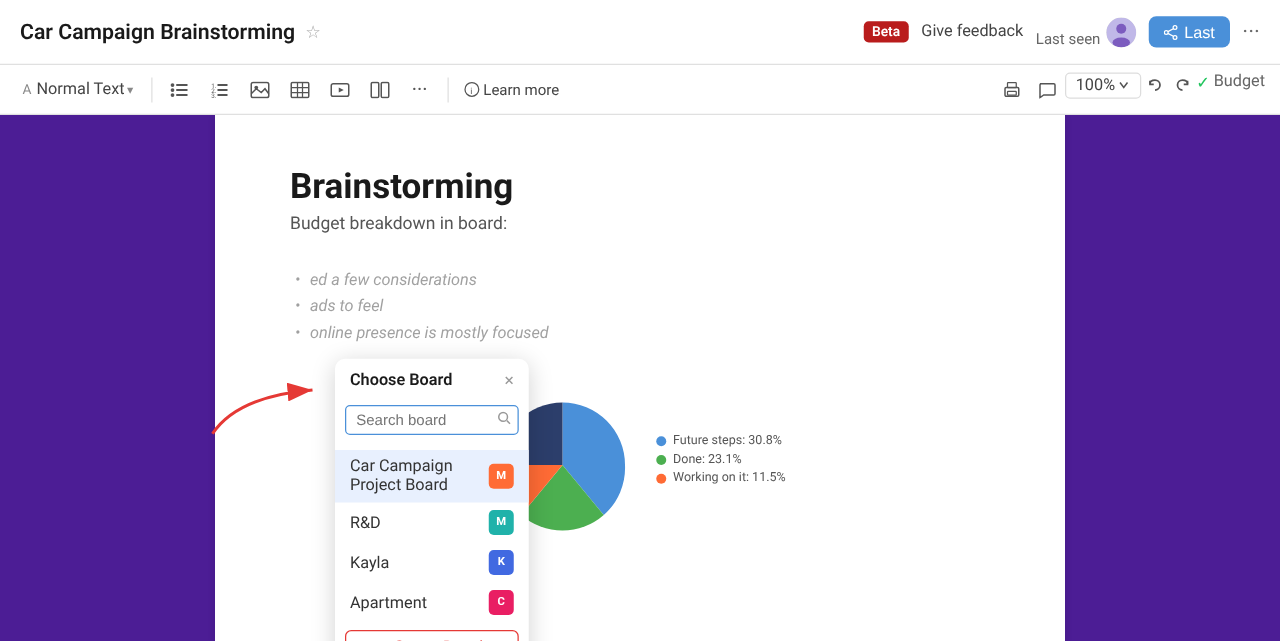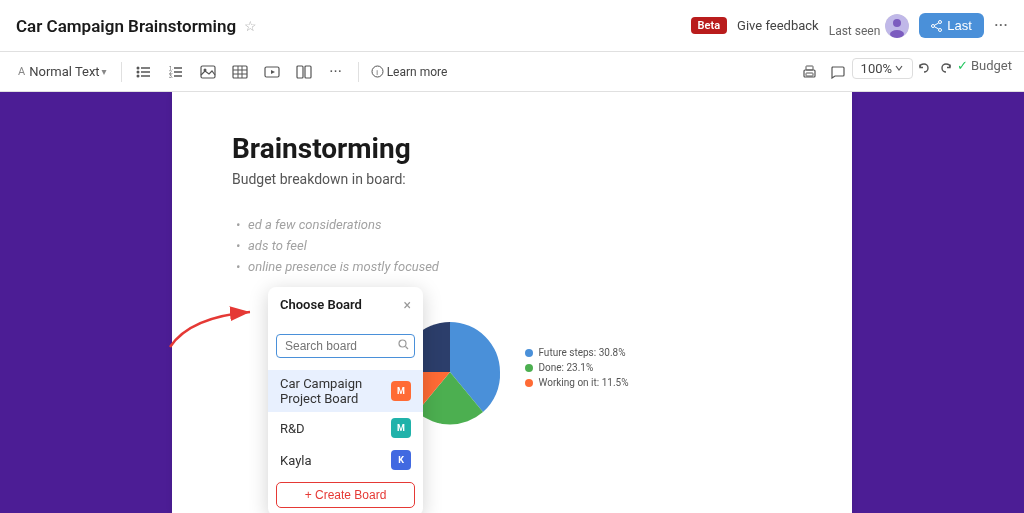--- a/index.html
+++ b/index.html
@@ -33,21 +33,21 @@
     .doc-page { background: #fff; width: 680px; height: 100%; position: relative; padding: 40px 60px; box-shadow: 0 1px 6px rgba(0,0,0,0.1); }
 
     .doc-heading { font-size: 28px; font-weight: 700; color: #1a1a1a; margin-bottom: 6px; }
     .doc-subtext { font-size: 14px; color: #555; margin-bottom: 30px; }
 
     
     .choose-board-dialog { position: absolute; left: 268px; top: 195px; width: 155px; background: #fff; border-radius: 8px; box-shadow: 0 4px 20px rgba(0,0,0,0.18); z-index: 10; overflow: hidden; }
     .dialog-header { display: flex; align-items: flex-start; justify-content: space-between; padding: 10px 12px 6px; }
     .dialog-title { font-size: 13px; font-weight: 600; color: #1a1a1a; }
     .dialog-close { color: #999; font-size: 14px; cursor: pointer; }
-    .search-box { margin: 15px 8px 4px; position: relative; }
+    .search-box { margin: 5px 8px 4px; position: relative; }
     .search-input { width: 100%; border: 1.5px solid #4a90d9; border-radius: 4px; padding: 4px 24px 4px 8px; font-size: 12px; color: #333; outline: none; }
     .search-icon-inner { position: absolute; right: 6px; top: 50%; transform: translateY(-50%); color: #999; font-size: 12px; }
     .board-list { margin-top: 4px; }
     .board-item { display: flex; align-items: center; justify-content: space-between; padding: 6px 12px; cursor: pointer; font-size: 13px; color: #333; }
     .board-item.selected { background: #e8f0fe; margin-top: 12px; }
     .board-item-name { flex: 1; }
     .board-avatar { width: 20px; height: 20px; border-radius: 4px; display: flex; align-items: center; justify-content: center; font-size: 9px; font-weight: 700; color: #fff; }
     .ba-orange { background: #ff6b35; }
     .ba-teal { background: #20b2aa; }
     .ba-blue { background: #4169e1; }
@@ -281,18 +281,22 @@
         <div class="board-avatar ba-orange">M</div>
       </div>
       <div class="board-item">
         <span class="board-item-name">R&amp;D</span>
         <div class="board-avatar ba-teal">M</div>
       </div>
       <div class="board-item">
         <span class="board-item-name">Kayla</span>
         <div class="board-avatar ba-blue">K</div>
       </div>
+      <div class="board-item">
+        <span class="board-item-name">Apartment</span>
+        <div class="board-avatar ba-pink">C</div>
+      </div>
     </div>
     <button class="create-board-btn">+ Create Board</button>
   </div>
 
   <div class="right-area"></div>
 </div>
 
 </body></html>

